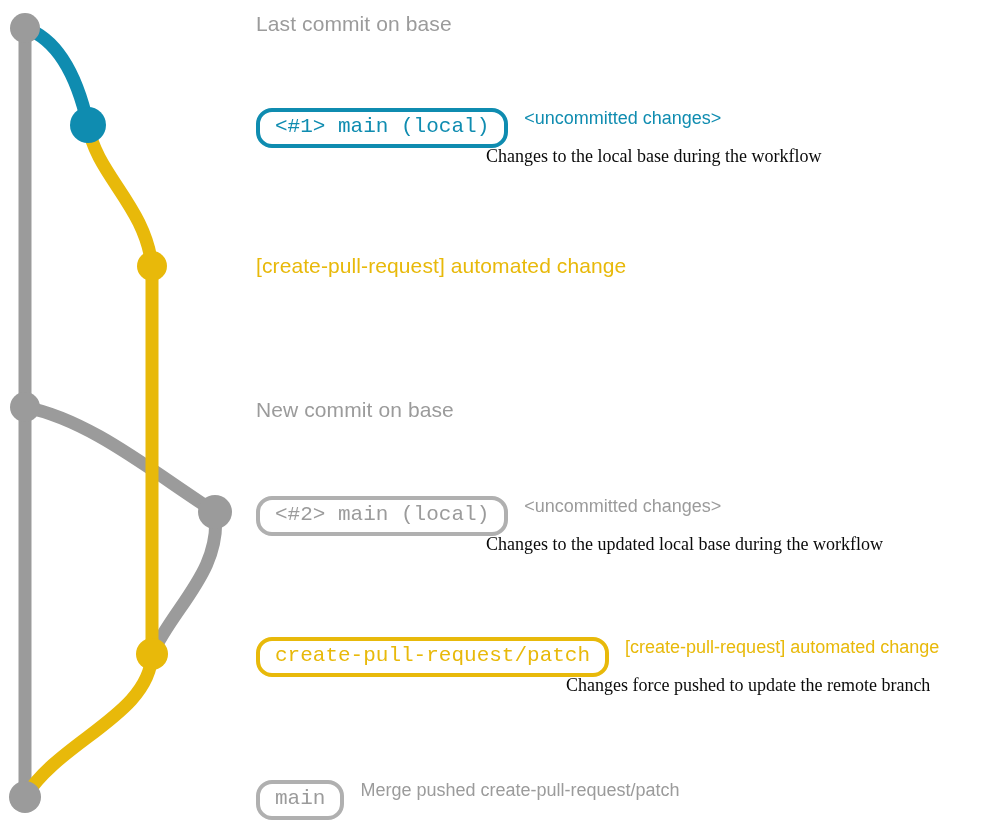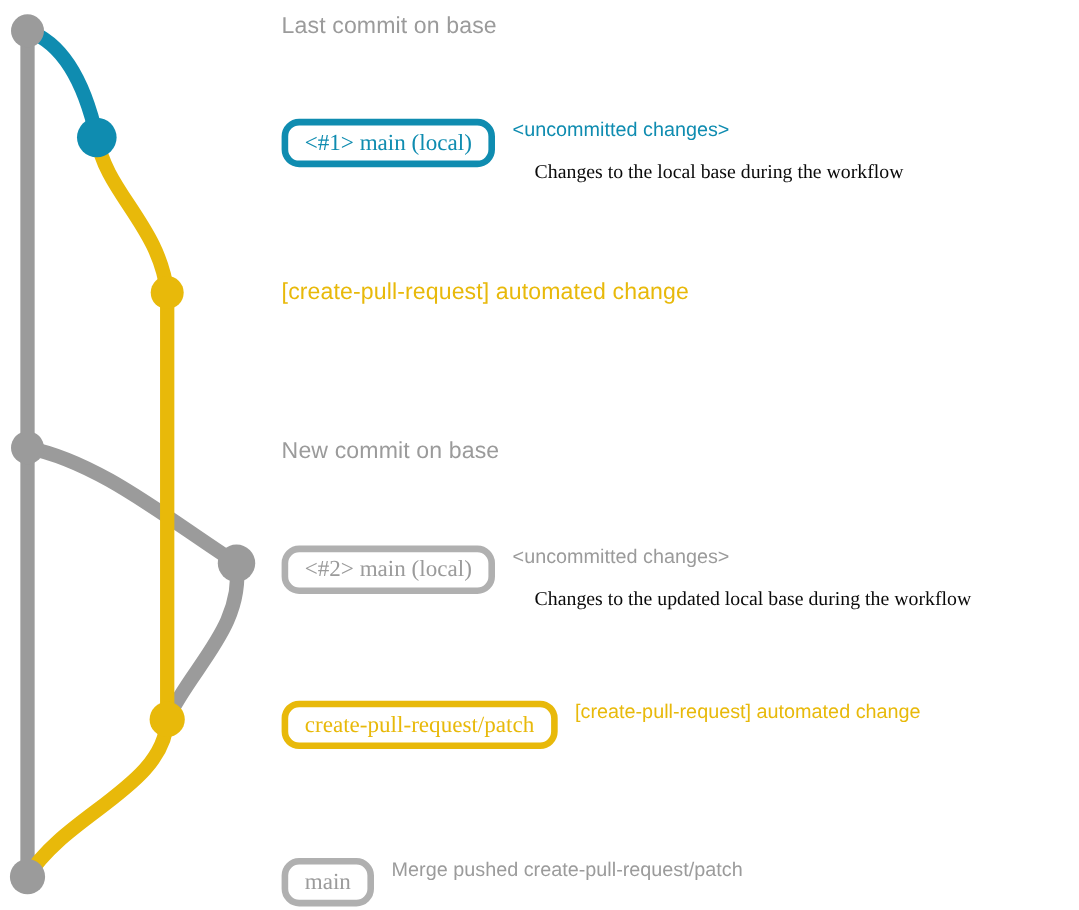--- a/index.html
+++ b/index.html
@@ -45,24 +45,24 @@
     font-family: "Liberation Sans", sans-serif;
     font-size: 21px;
     letter-spacing: 0.1px;
   }
   .plain-title.gray  { color: #9b9b9b; }
   .plain-title.yellow{ color: #e8b90a; }
 
   
   .pill {
     display: inline-block;
-    border: 6px solid #3b82f6;
+    border: 4px solid #3b82f6;
     border-radius: 16px;
     padding: 4px 15px 6px 15px;
-    font-family: Liberation Serif, serif;
+    font-family: Liberation Mono, monospace;
     font-size: 21px;
     line-height: 1.05;
     color: #9b9b9b;
     background: transparent;
     box-sizing: border-box;
   }
   .pill.blue   { border-color: #0f8cb0; color: #0f8cb0; }
   .pill.yellow { border-color: #e8b90a; color: #e8b90a; }
   .pill.gray   { border-color: #b0b0b0; color: #9b9b9b; }
 
@@ -134,19 +134,20 @@
   <div class="row" style="left:256px; top:496px;">
     <span class="pill gray">&lt;#2&gt; main (local)</span>
     <span class="msg gray">&lt;uncommitted changes&gt;</span>
   </div>
   <div class="caption" style="left:486px; top:534px;">Changes to the updated local base during the workflow</div>
 
   <div class="row" style="left:256px; top:637px;">
     <span class="pill yellow">create-pull-request/patch</span>
     <span class="msg yellow">[create-pull-request] automated change</span>
   </div>
+  <div class="caption" style="left:566px; top:675px;">Changes force pushed to update the remote branch</div>
 
   <div class="row" style="left:256px; top:780px;">
     <span class="pill gray">main</span>
     <span class="msg gray">Merge pushed create-pull-request/patch</span>
   </div>
 
 </div>
 
 </body></html>

